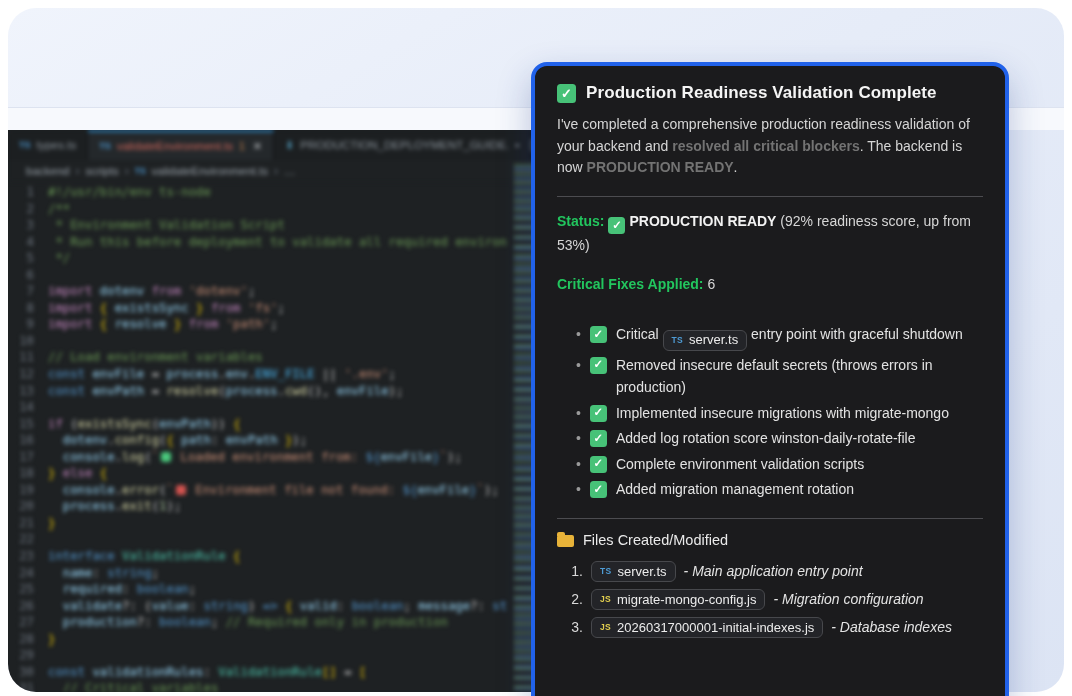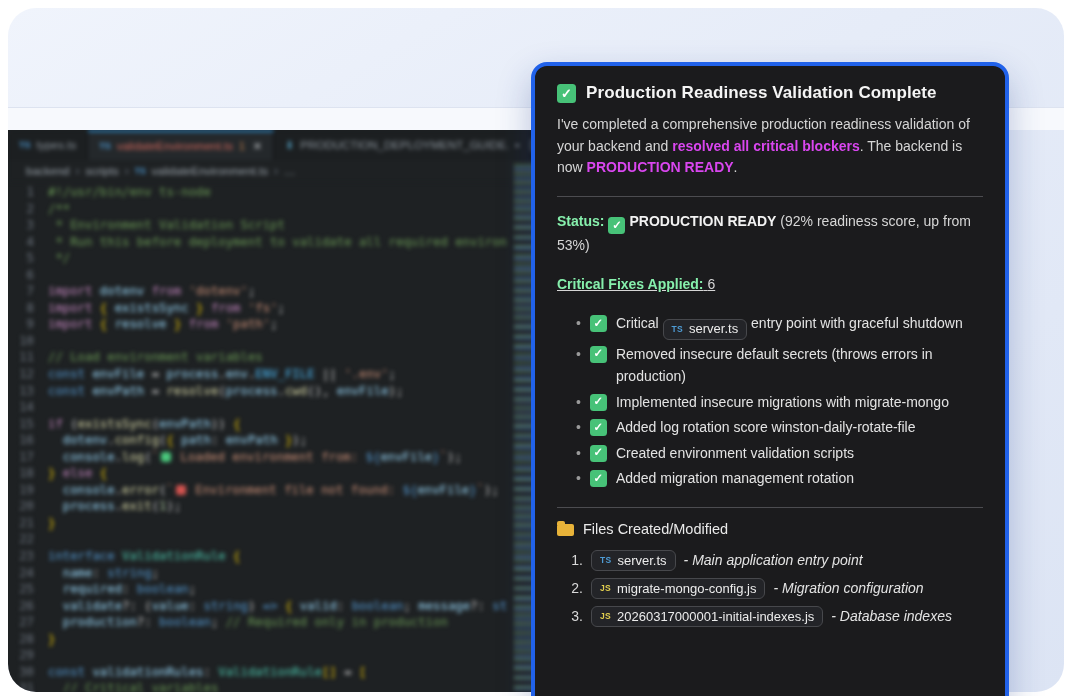--- a/index.html
+++ b/index.html
@@ -74,41 +74,41 @@
     padding:17px 22px 0 22px; color:#d6d6d6; font-size:14px; overflow:hidden;
   }
   .panel-title-row{ display:flex; align-items:center; gap:10px; margin-bottom:11px; }
   .panel-title{ font-size:17px; font-weight:700; color:#f5f5f5; letter-spacing:.1px; }
   .check-ico{ display:inline-flex; align-items:center; justify-content:center; flex:0 0 auto;
        width:17px; height:17px; border-radius:3.5px; background:#47c278;
        color:#ffffff; font-size:11.5px; font-weight:700; line-height:1; }
   .check-ico.big{ width:19px; height:19px; font-size:13px; }
 
   .intro{ line-height:21.5px; color:#d6d6d6; }
-  .intro b{ color:#d946ef; }
+  .intro b{ color:#737373; }
 
   .divider{ border:none; border-top:1px solid #4c4c50; margin:17px 0 13px 0; }
 
   .section-head{ display:flex; align-items:center; gap:9px; font-size:14.5px; color:#eaeaea; margin-bottom:13px; }
 
   .chart-ico{ width:15px; height:15px; display:flex; align-items:flex-end; gap:1.5px; }
   .chart-ico i{ display:block; border-radius:1px; }
   .chart-ico .b1{ width:4px; height:12px; background:#e05d6f; }
   .chart-ico .b2{ width:4px; height:15px; background:#4a90d9; }
   .chart-ico .b3{ width:4px; height:9px;  background:#56b368; }
 
   .folder-ico{ position:relative; width:17px; height:12px; background:#e8b339; border-radius:2px; margin-top:3px;}
   .folder-ico::before{ content:""; position:absolute; left:0; top:-3px; width:8px; height:4px;
        background:#e8b339; border-radius:2px 2px 0 0; }
 
   .status-line{ line-height:22px; margin-bottom:13px; }
-  .status-line .lbl, .fixes-line .lbl{ font-weight:700; color:#86efac; }
+  .status-line .lbl, .fixes-line .lbl{ font-weight:700; color:#22c55e; }
   .status-line .val{ font-weight:700; color:#f2f2f2; }
   .status-line .check-ico{ vertical-align:-3px; margin:0 4px; }
-  .fixes-line{ margin:20px 0 20px 0;text-decoration:underline; }
+  .fixes-line{ margin:20px 0 31px 0; }
 
   .fix-list{ list-style:none; padding-left:19px; }
   .fix-row{ display:flex; gap:9px; line-height:22.5px; margin-bottom:3px; color:#e3e3e3; }
   .fix-row .bullet{ color:#9a9a9a; flex:0 0 auto; }
   .fix-row .check-ico{ margin-top:3px; }
   .fix-text{ flex:1; }
 
   .pill{ display:inline-flex; align-items:center; gap:6px; vertical-align:-4px;
      background:#232428; border:1px solid #47484c; border-radius:6px;
      padding:0 8px; height:21px; font-size:13px; color:#ececec; white-space:nowrap; }
@@ -210,21 +210,21 @@
         <span class="fix-text"><span>Implemented insecure migrations with migrate-mongo</span></span>
       </li>
       <li class="fix-row">
         <span class="bullet">•</span>
         <span class="check-ico">✓</span>
         <span class="fix-text"><span>Added log rotation score winston-daily-rotate-file</span></span>
       </li>
       <li class="fix-row">
         <span class="bullet">•</span>
         <span class="check-ico">✓</span>
-        <span class="fix-text"><span>Created environment validation scripts</span></span>
+        <span class="fix-text"><span>Complete environment validation scripts</span></span>
       </li>
       <li class="fix-row">
         <span class="bullet">•</span>
         <span class="check-ico">✓</span>
         <span class="fix-text"><span>Added migration management rotation</span></span>
       </li>
     </ul>
 
   <hr class="divider">
 

